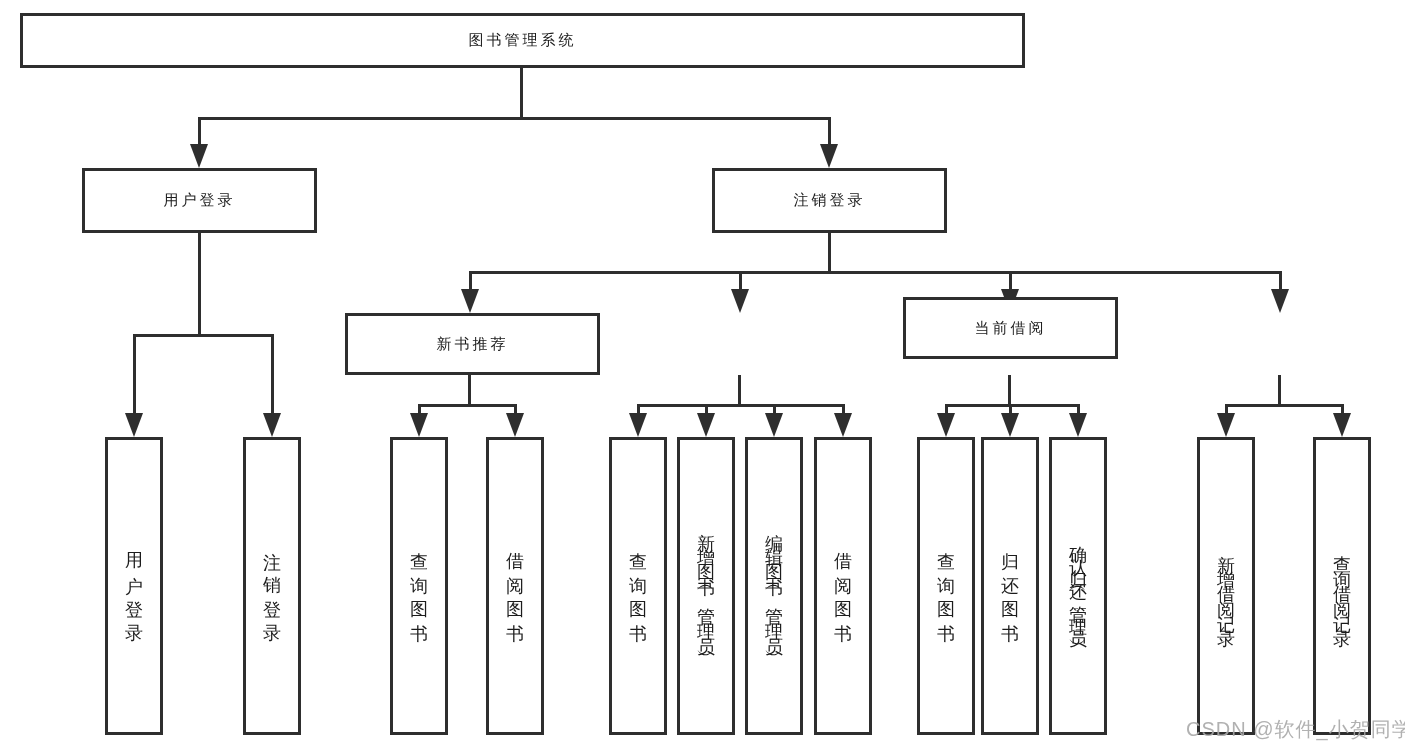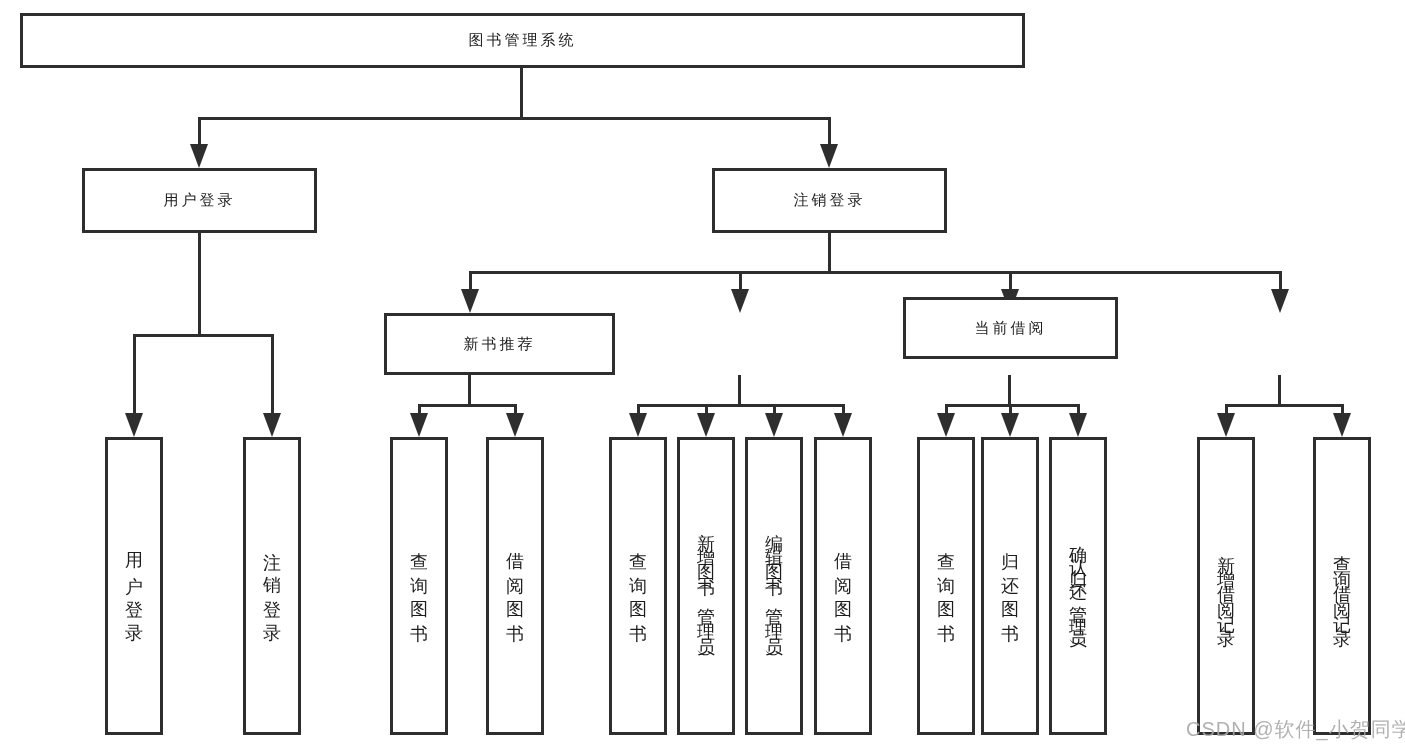--- a/index.html
+++ b/index.html
@@ -114,21 +114,21 @@
     <span class="hlabel">图书管理系统</span>
   </div>
 
   <div class="box" style="left:82px;top:168px;width:235px;height:65px;">
     <span class="hlabel">用户登录</span>
   </div>
   <div class="box" style="left:712px;top:168px;width:235px;height:65px;">
     <span class="hlabel">注销登录</span>
   </div>
 
-  <div class="box" style="left:384px;top:313px;width:231px;height:62px;">
+  <div class="box" style="left:345px;top:313px;width:255px;height:62px;">
     <span class="hlabel">新书推荐</span>
   </div>
   <div class="box" style="left:903px;top:297px;width:215px;height:62px;">
     <span class="hlabel">当前借阅</span>
   </div>
 
   <div class="box" style="left:105px;top:437px;width:58px;height:298px;">
     <span class="vtext vs4">用户登录</span>
   </div>
   <div class="box" style="left:243px;top:437px;width:58px;height:298px;">

